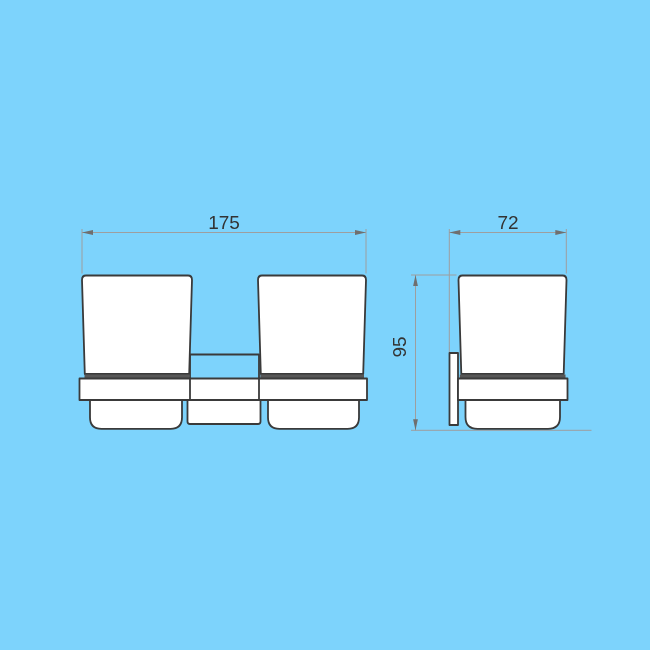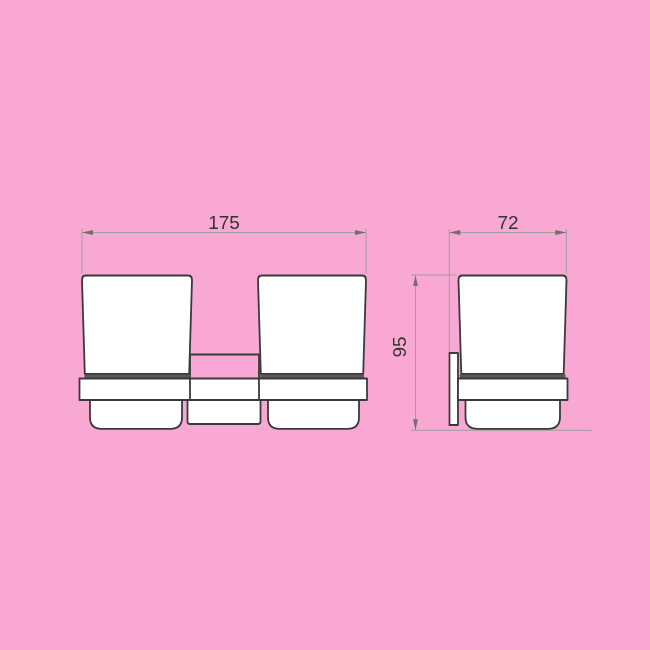--- a/index.html
+++ b/index.html
@@ -4,21 +4,21 @@
 <style>
   html, body {
     margin: 0;
     padding: 0;
     background: #ffffff;
   }
   .canvas {
     position: relative;
     width: 650px;
     height: 650px;
-    background: #f9a8d4;
+    background: #7dd3fc;
     overflow: hidden;
     font-family: "Liberation Sans", sans-serif;
   }
   svg text {
     font-family: "Liberation Sans", sans-serif;
     font-size: 19px;
     fill: #333333;
   }
   .obj {
     fill: #ffffff;

